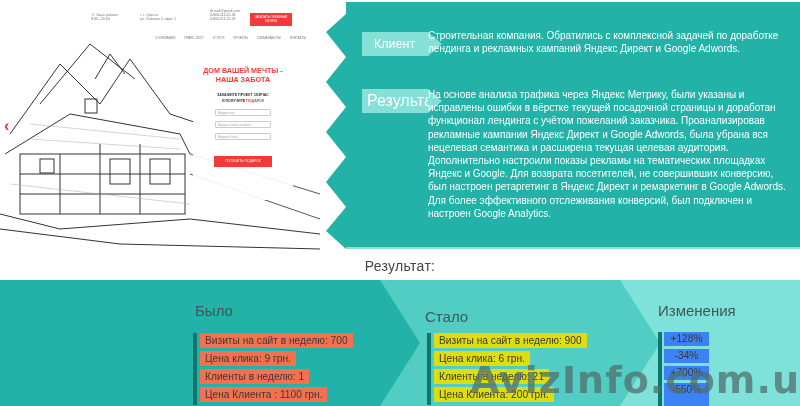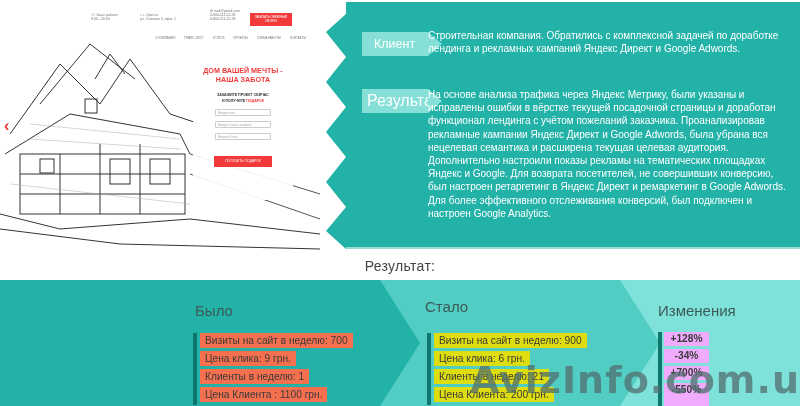--- a/index.html
+++ b/index.html
@@ -34,21 +34,21 @@
   .col2 { position:absolute; left:380px; top:0; width:240px; height:126px; background:#52cdc3; }
   .col3 { position:absolute; left:620px; top:0; width:180px; height:126px; background:#7fe2da; }
   .arrow { position:absolute; top:0; width:0; height:0; border-top:63px solid transparent; border-bottom:63px solid transparent; }
   .arrow.a1 { left:380px; border-left:40px solid #22b2a7; }
   .arrow.a2 { left:620px; border-left:40px solid #52cdc3; }
   .col-head { position:absolute; font-size:15px; color:#3d5a57; }
   .stat-list { position:absolute; border-left:4px solid #0f766e; padding-left:3px; }
   .stat { display:block; height:15px; line-height:15px; margin-bottom:3px; font-size:10.2px; color:#3a3a3a; padding:0 5px; white-space:nowrap; width:max-content; }
   .stat.red { background:#f4704f; }
   .stat.yellow { background:#dedd0f; }
-  .stat.teal { background:#f0abfc; text-align:center; width:45px; box-sizing:border-box; padding:0;font-weight:bold; }
+  .stat.teal { background:#3b82f6; text-align:center; width:45px; box-sizing:border-box; padding:0; }
 
   .watermark { position:absolute; left:470px; top:358px; font-size:38px; font-weight:bold; color:rgba(80,110,110,0.75); letter-spacing:1px; white-space:nowrap; font-family:"DejaVu Sans", sans-serif; pointer-events:none; }
 </style>
 </head>
 <body>
 
 <div class="preview">
   <div class="pv-topbar">
     <div class="pv-info" style="left:6px;">
       <span>☏</span>
@@ -141,21 +141,21 @@
   <div class="arrow a2"></div>
 
   <div class="col-head" style="left:195px; top:22px;">Было</div>
   <div class="stat-list" style="left:193px; top:53px;">
     <span class="stat red">Визиты на сайт в неделю: 700</span>
     <span class="stat red">Цена клика: 9 грн.</span>
     <span class="stat red">Клиенты в неделю: 1</span>
     <span class="stat red">Цена Клиента : 1100 грн.</span>
   </div>
 
-  <div class="col-head" style="left:425px; top:18px;">Стало</div>
+  <div class="col-head" style="left:425px; top:28px;">Стало</div>
   <div class="stat-list" style="left:427px; top:53px;">
     <span class="stat yellow">Визиты на сайт в неделю: 900</span>
     <span class="stat yellow">Цена клика: 6 грн.</span>
     <span class="stat yellow">Клиенты в неделю: 21</span>
     <span class="stat yellow">Цена Клиента: 200 грн.</span>
   </div>
 
   <div class="col-head" style="left:658px; top:22px;">Изменения</div>
   <div class="stat-list" style="left:658px; top:52px; padding-left:2px;">
     <span class="stat teal" style="height:14px; line-height:14px; margin-bottom:3px;">+128%</span>

